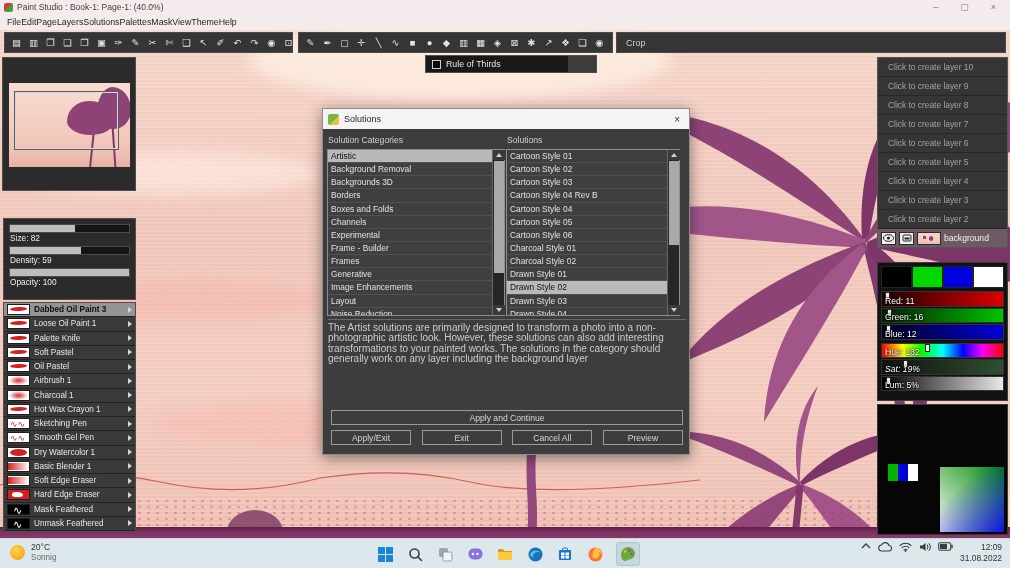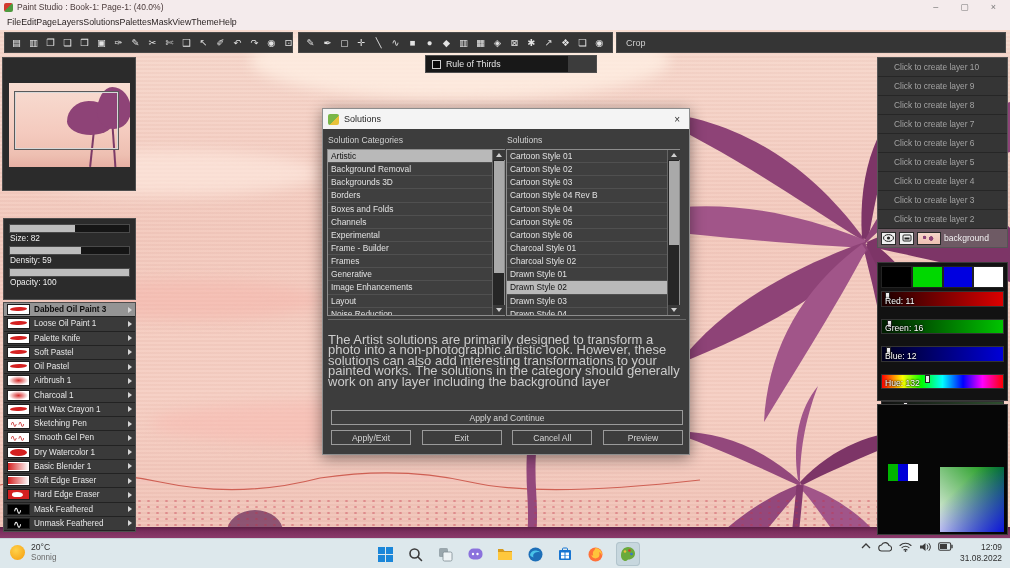--- a/index.html
+++ b/index.html
@@ -98,42 +98,42 @@
   .lb-row.selected span{color:#101010;}
   .scroll{width:12px;background:#262626;border-left:1px solid #666;position:relative;flex:none;}
   .sb-up,.sb-down{position:absolute;left:0;width:12px;height:10px;background:#3a3a3a;}
   .sb-up{top:0;}.sb-down{bottom:0;}
   .sb-up::after,.sb-down::after{content:"";position:absolute;left:2.5px;}
   .sb-up::after{top:3px;border-left:3.5px solid transparent;border-right:3.5px solid transparent;border-bottom:4.5px solid #cfcfcf;}
   .sb-down::after{top:3px;border-left:3.5px solid transparent;border-right:3.5px solid transparent;border-top:4.5px solid #cfcfcf;}
   .sb-thumb{position:absolute;left:1px;width:10px;background:#a9a9a9;}
   .sb-thumb.cat{top:11px;height:112px;}
   .sb-thumb.sol{top:11px;height:84px;}
-  .dlg-desc{position:absolute;left:5px;top:210px;width:358px;border-top:1px solid #6a6a6a;padding-top:15px;font-size:13px;line-height:10.4px;color:#cccccc;}
+  .dlg-desc{position:absolute;left:5px;top:210px;width:358px;border-top:1px solid #6a6a6a;padding-top:3px;font-size:10px;line-height:10.4px;color:#cccccc;}
   .dlg-apply{position:absolute;left:8px;top:301px;width:352px;height:15px;border:1px solid #9a9a9a;color:#d6d6d6;font-size:8.6px;display:flex;align-items:center;justify-content:center;background:#3d3d3d;cursor:default;}
   .dlg-btnrow{position:absolute;left:8px;top:321px;width:352px;display:flex;justify-content:space-between;}
   .dlg-btn{width:80px;height:15px;border:1px solid #9a9a9a;color:#d6d6d6;font-size:8.6px;display:flex;align-items:center;justify-content:center;background:#3d3d3d;cursor:default;}
 
   
   .layers{position:absolute;left:877px;top:27px;width:131px;height:191px;background:#353535;border:1px solid #555;display:flex;flex-direction:column;}
-  .layer-row{flex:1;display:flex;align-items:center;padding-left:16px;border-bottom:1px solid #262626;}
+  .layer-row{flex:1;display:flex;align-items:center;padding-left:10px;border-bottom:1px solid #262626;}
   .layer-row span{color:#a3a3a3;font-size:8.4px;}
   .bg-row{flex:1;display:flex;align-items:center;gap:3px;background:#6e5a64;padding:0 3px;}
   .mini-btn{width:15px;height:13px;background:#efefef;border:1px solid #2a2a2a;display:flex;align-items:center;justify-content:center;flex:none;}
   .bg-thumb{width:24px;height:13px;border:1px solid #2a2a2a;flex:none;
     background:radial-gradient(circle at 60% 50%,#8e4377 0 2px,transparent 2.5px),
                radial-gradient(circle at 30% 40%,#8e4377 0 1.5px,transparent 2px),
                linear-gradient(180deg,#f6d6ca,#eec0b2);}
   .bg-name{color:#f2f2f2;font-size:8.6px;}
 
   
   .colors{position:absolute;left:877px;top:232px;width:131px;height:139px;background:#121212;border:1px solid #3a3a3a;padding:3px;}
   .swatches{display:flex;height:22px;margin-bottom:3px;}
   .swatch{flex:1;border:1px solid #222;}
-  .cs-row{margin-bottom:12px;border-radius:6px;}
+  .cs-row{margin-bottom:1px;border-radius:6px;}
   .cs-bar{position:relative;height:15.5px;border:1px solid #333;}
   .cs-bar.red{background:linear-gradient(to right,#1d0000,#dc0000);}
   .cs-bar.green{background:linear-gradient(to right,#001d00,#00c400);}
   .cs-bar.blue{background:linear-gradient(to right,#00001d,#0000d8);}
   .cs-bar.hue{background:linear-gradient(to right,#f00,#ff0 17%,#0f0 33%,#0ff 50%,#00f 67%,#f0f 83%,#f00);}
   .cs-bar.sat{background:linear-gradient(to right,#101010,#2f4f2f);font-style:italic;}
   .cs-bar.lum{background:linear-gradient(to right,#000,#e9e9e9);}
   .cs-handle{position:absolute;top:0;width:5px;height:8px;background:#ececec;border:1px solid #222;transform:translateX(-2px);}
   .cs-label{position:absolute;left:3px;bottom:0;font-size:8.6px;color:#fff;text-shadow:0 0 2px #000,0 0 2px #000;}
   .hsl-group{margin-top:3px;}

